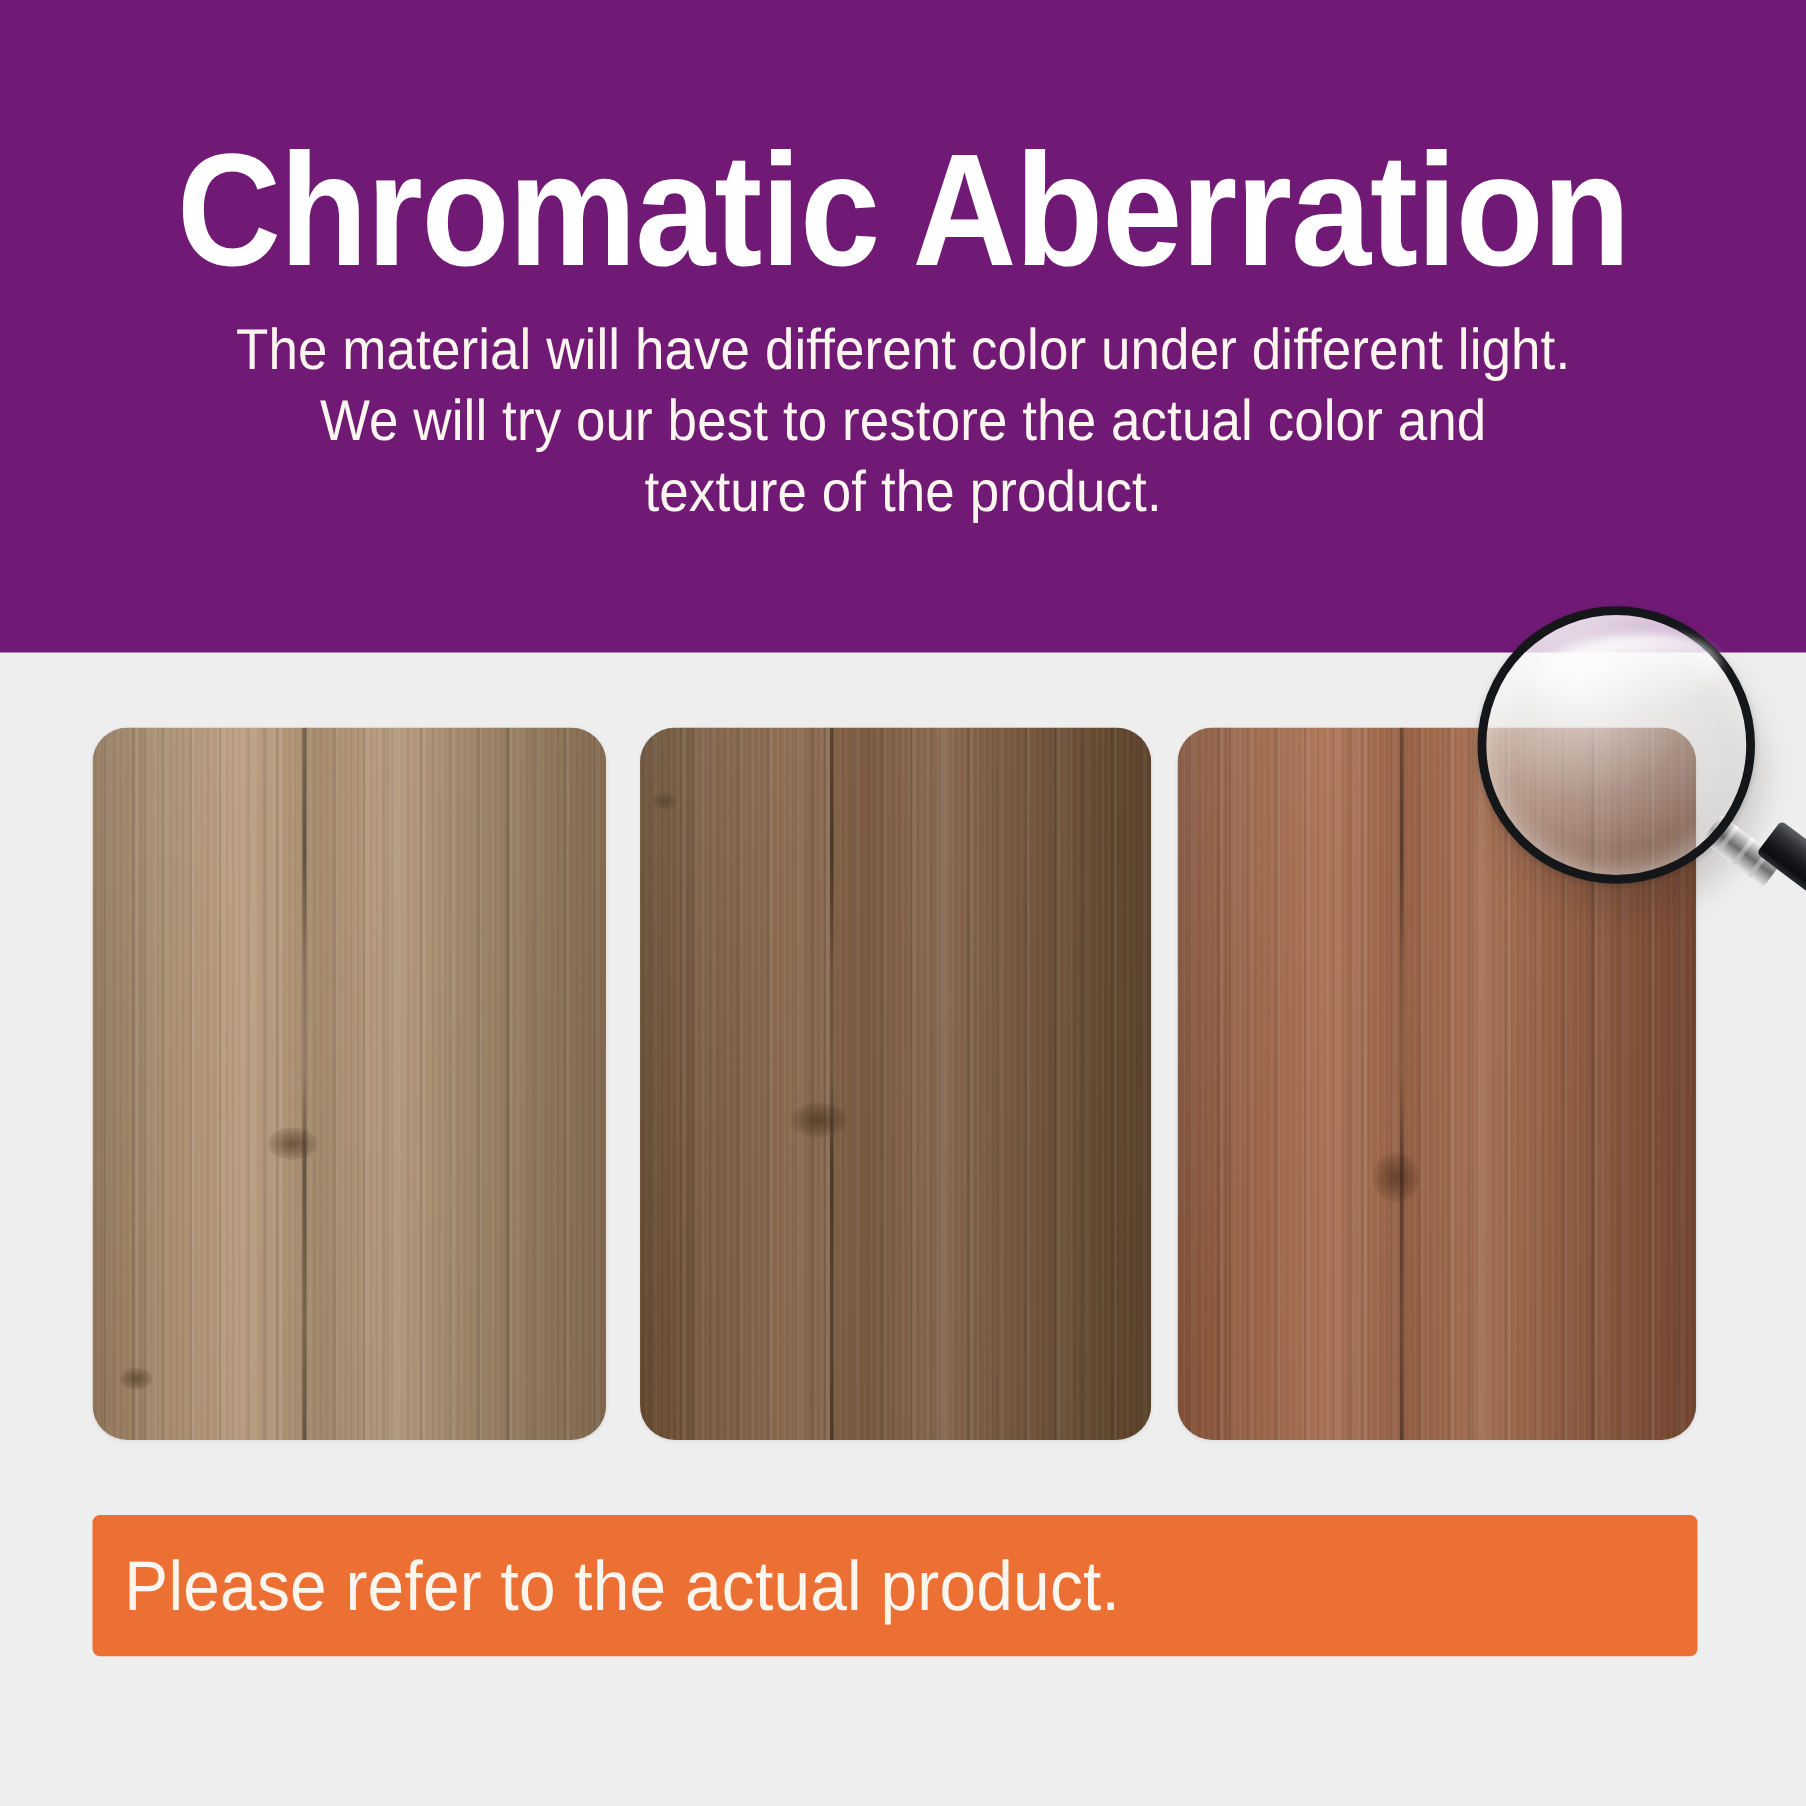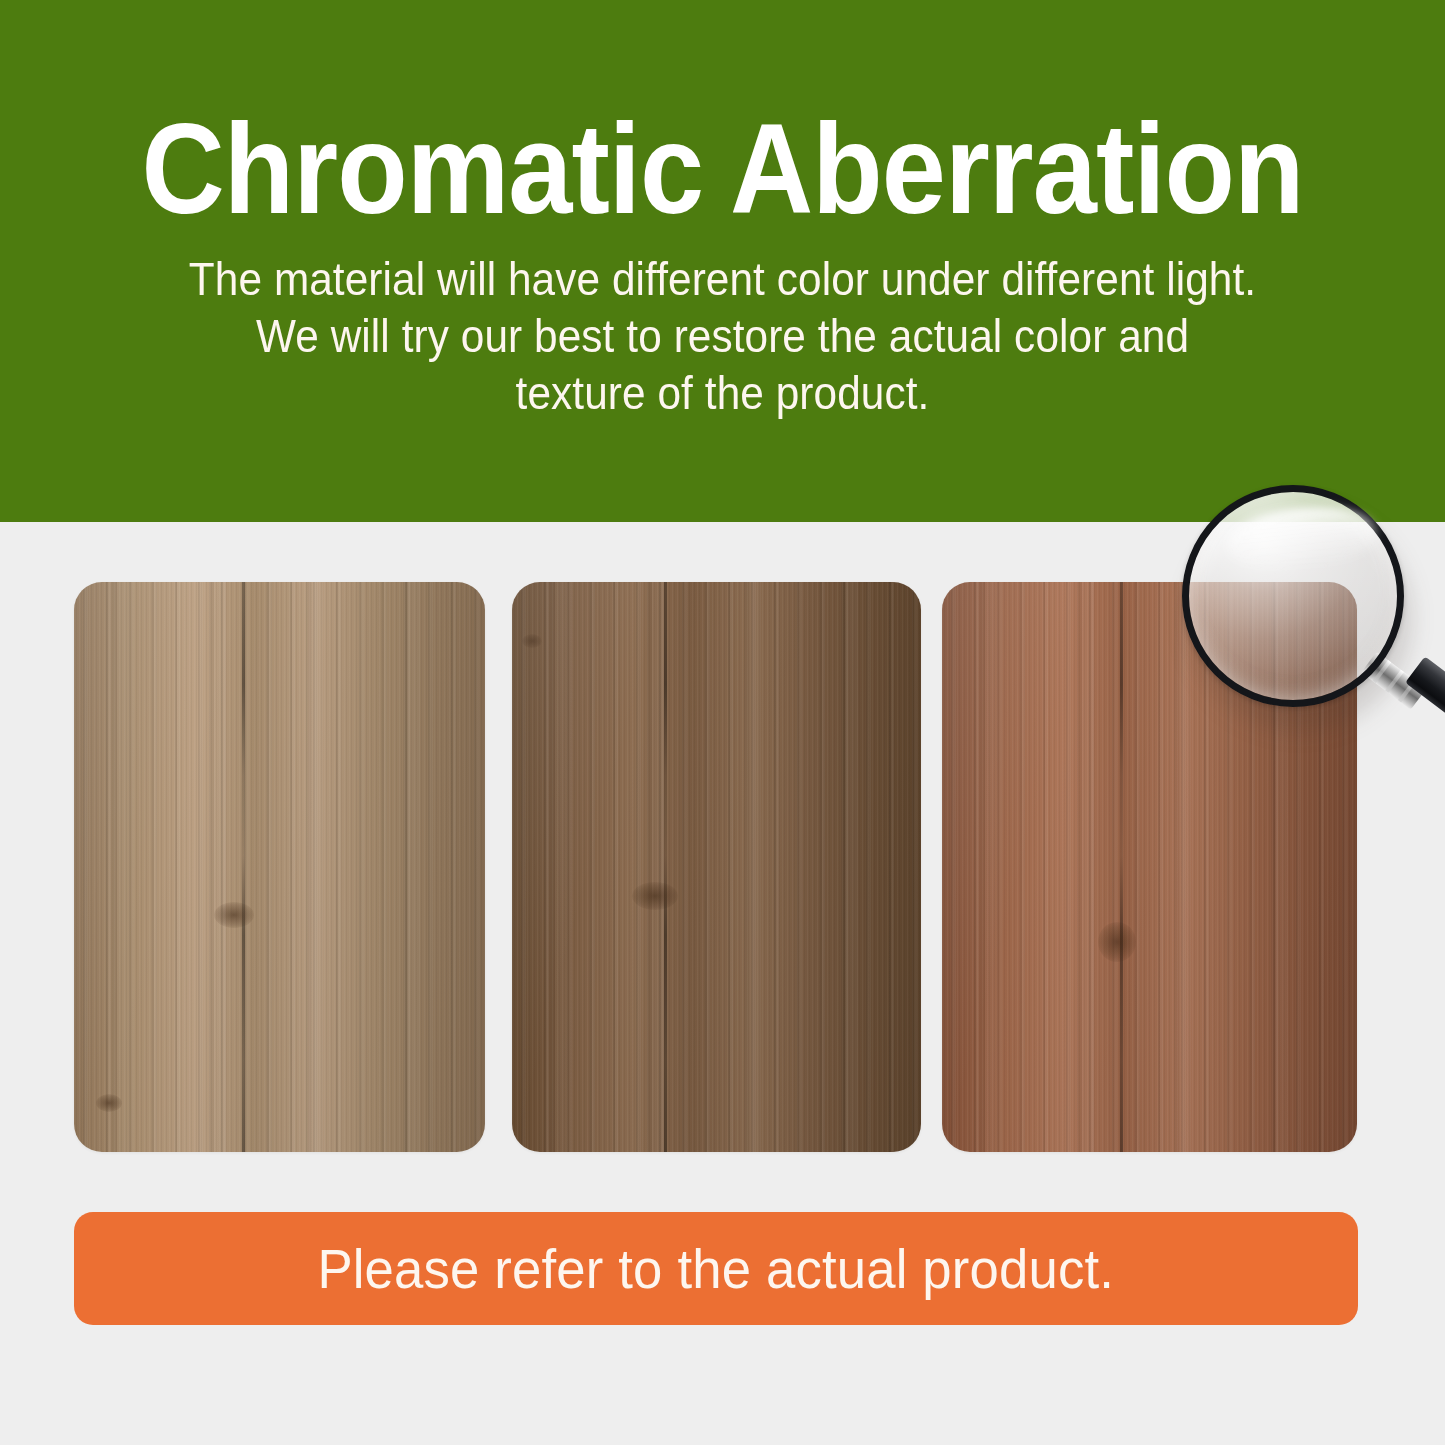--- a/index.html
+++ b/index.html
@@ -206,41 +206,40 @@
     border-radius:4px 13px 13px 4px;
     background:linear-gradient(180deg,#5f6166 0%,#34363b 26%,#16181c 58%,#0c0d10 82%,#2a2c31 100%);
   }
 
   
   .footer-banner{
     position:absolute;
     left:74px; top:1212px;
     width:1284px; height:113px;
     background:#ec6f33;
-    border-radius:19px;
+    border-radius:6px;
     display:flex;
     align-items:center;
-    justify-content:center;
   }
   .footer-text{
     color:#fdf6ef;
     font-family:"Liberation Sans Narrow","Liberation Sans", sans-serif;
     font-weight:400;
     font-size:56px;
     letter-spacing:0.2px;
     transform:scaleX(0.94);
     white-space:nowrap;
   }
 </style>
 </head>
 <body>
 
 <div id="page" style="background: rgb(238, 238, 238);">
 
-  <div class="header-band" style="background: #4d7c0f;">
+  <div class="header-band" style="background: #701a75;">
     <div class="header-title" style="color: rgb(255, 255, 255);">Chromatic Aberration</div>
 
     <div class="header-sub">
       <span class="ln">The material will have different color under different light.</span>
       <span class="ln">We will try our best to restore the actual color and</span>
       <span class="ln">texture of the product.</span>
     </div>
   </div>
 
   <div class="swatch-row">

